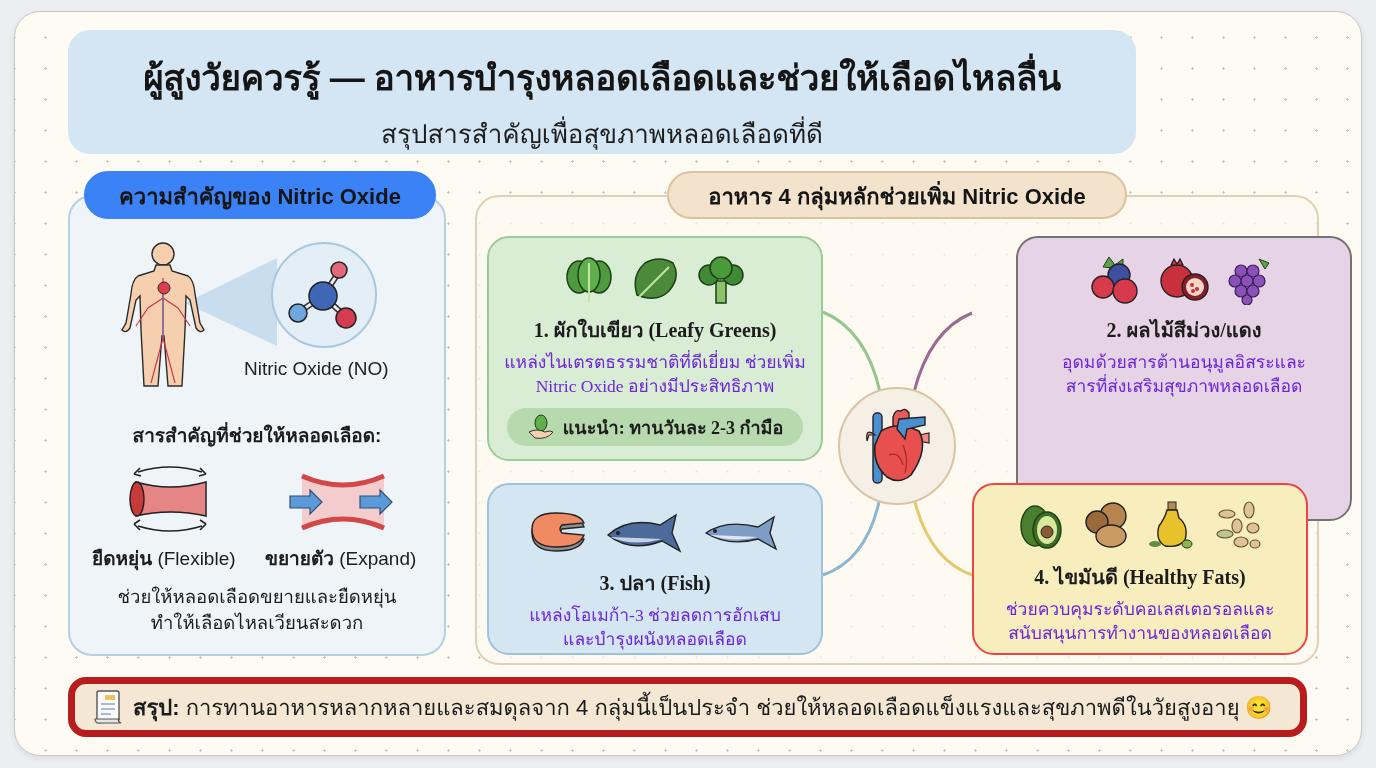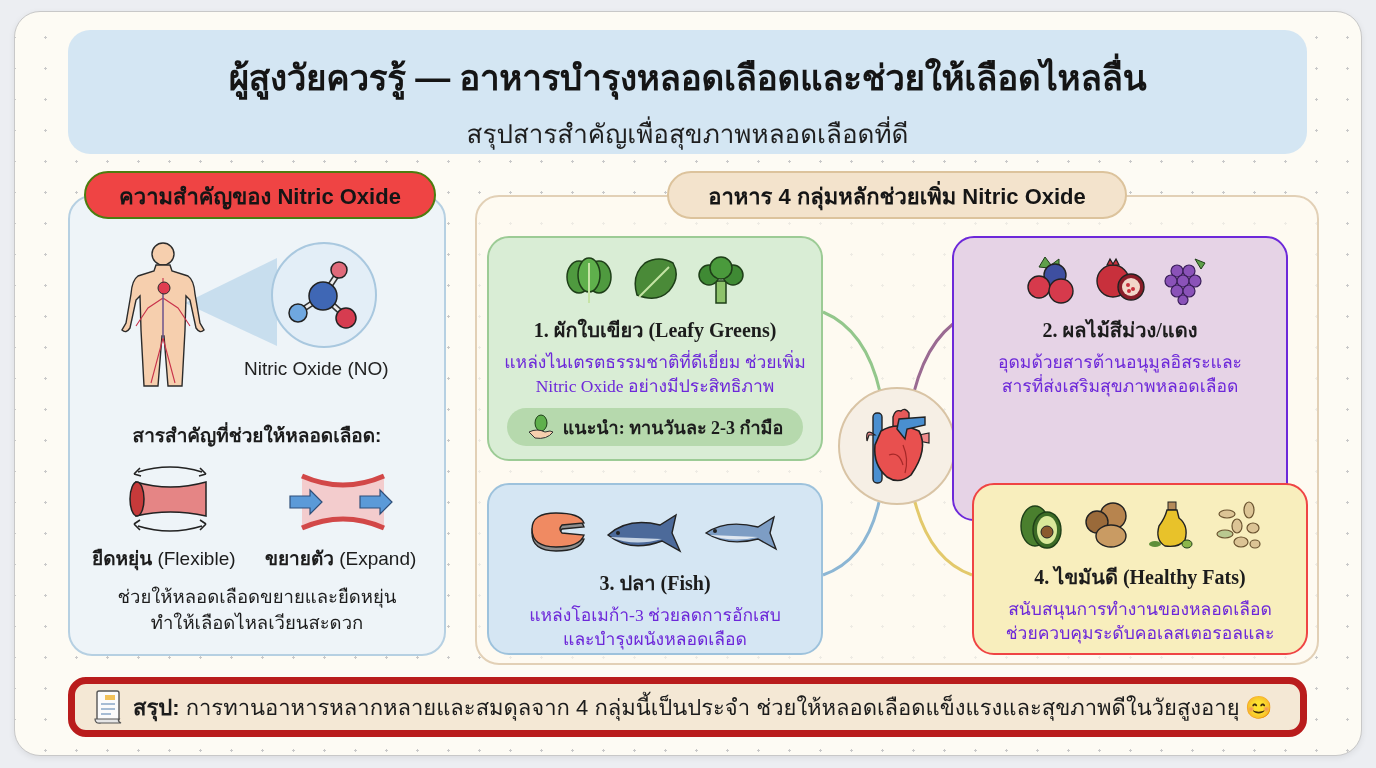--- a/index.html
+++ b/index.html
@@ -15,21 +15,21 @@
     background-color: #fdfbf4;
     background-image: radial-gradient(circle, #c9c9c9 1px, transparent 1.3px);
     background-size: 31px 31px;
     background-position: 15px 10px;
     border: 1.5px solid #c8c8c8;
     border-radius: 26px;
     box-shadow: 0 2px 6px rgba(0,0,0,0.08);
   }
   
   .header {
-    position: absolute; left: 68px; top: 30px; width: 1239px; height: 124px;
+    position: absolute; left: 68px; top: 30px; width: 1068px; height: 124px;
     background: #d4e6f3; border-radius: 22px;
     text-align: center;
   }
   .header .title {
     font-family: "Liberation Sans", sans-serif; font-weight: 700;
     font-size: 35px; color: #151515; margin-top: 20px; letter-spacing: -0.3px;
   }
   .header .subtitle {
     font-family: "Liberation Sans", sans-serif;
     font-size: 26px; color: #1e1e1e; margin-top: 8px;
@@ -39,21 +39,21 @@
     position: absolute; left: 68px; top: 195px; width: 378px; height: 461px;
     background: #eef4f8; border: 2px solid #b6d0e2; border-radius: 24px;
   }
   .pill-title {
     position: absolute; padding: 0 16px; height: 48px; line-height: 48px;
     font-weight: 700; font-size: 22px; border-radius: 24px;
     font-family: "Liberation Sans", sans-serif; color: #151515; white-space: nowrap;
   }
   .left-pill {
     left: 84px; top: 171px; width: 352px; text-align: center;
-    background: #ef4444; border: 2px solid #4d7c0f;
+    background: #3b82f6; border: 2px solid #3b82f6;
   }
   .body-fig { position: absolute; left: 118px; top: 238px; }
   .molecule-circle {
     position: absolute; left: 271px; top: 242px; width: 106px; height: 106px;
     border-radius: 50%; background: #e3eef7; border: 2px solid #a9c8df;
   }
   .beam { position: absolute; left: 185px; top: 258px; }
   .no-label { position: absolute; left: 244px; top: 358px; font-size: 19px; color: #222; font-family: "Liberation Sans", sans-serif; }
   .left-sub {
     position: absolute; left: 68px; top: 420px; width: 378px; text-align: center;
@@ -85,21 +85,21 @@
   .card .icons { display: flex; justify-content: center; gap: 14px; margin-top: 16px; height: 52px; align-items: center; }
   .card .ctitle { font-weight: 700; font-size: 20px; margin-top: 8px; }
   .card .cdesc { font-size: 17.5px; line-height: 24px; margin-top: 4px; color: #6d28d9; }
   .card .rec {
     margin: 10px auto 0; height: 38px; border-radius: 19px;
     display: flex; align-items: center; justify-content: center; gap: 8px;
     font-weight: 700; font-size: 18px;
   }
   .card-green { left: 487px; top: 236px; width: 336px; height: 225px; background: #d9edd5; border: 2px solid #9ccb95; }
   .card-green .rec { width: 296px; background: #b6d9ad; }
-  .card-purple { left: 952px; top: 236px; width: 336px; height: 285px; background: #e6d3e6; border: 2px solid #6d28d9; }
+  .card-purple { left: 1016px; top: 236px; width: 336px; height: 285px; background: #e6d3e6; border: 2px solid #737373; }
   .card-purple .rec { width: 276px; background: #d2b3cf; }
   .card-blue { left: 487px; top: 483px; width: 336px; height: 172px; background: #d5e6f3; border: 2px solid #9dc2dc; }
   .card-yellow { left: 972px; top: 483px; width: 336px; height: 172px; background: #f8eebd; border: 2px solid #ef4444; }
   .connectors { position: absolute; left: 0; top: 0; }
   .heart-circle {
     position: absolute; left: 838px; top: 387px; width: 118px; height: 118px;
     border-radius: 50%; background: #f6efe5; border: 2px solid #d9c4a5;
     display: flex; align-items: center; justify-content: center;
   }
   
@@ -326,22 +326,22 @@
         <ellipse cx="22" cy="26" rx="5" ry="7"></ellipse>
           <ellipse cx="38" cy="28" rx="6" ry="5"></ellipse>
         <ellipse cx="10" cy="34" rx="8" ry="4" fill="#b9c890"></ellipse>
           <ellipse cx="26" cy="42" rx="7" ry="5"></ellipse>
         <ellipse cx="40" cy="44" rx="5" ry="4"></ellipse>
       </g>
     </svg>
   </div>
   <div class="ctitle" style="margin-top:10px;">4. ไขมันดี (Healthy Fats)</div>
   <div class="cdesc">
+    <div>ช่วยควบคุมระดับคอเลสเตอรอลและ</div>
     <div>สนับสนุนการทำงานของหลอดเลือด</div>
-    <div>ช่วยควบคุมระดับคอเลสเตอรอลและ</div>
   </div>
 </div>
 
 <div class="summary">
   <svg width="30" height="36" viewBox="0 0 30 36">
     <rect x="4" y="2" width="22" height="30" rx="2" fill="#fbfbfb" stroke="#555" stroke-width="1.4"></rect>
     <rect x="12" y="6" width="10" height="5" fill="#f2c25a"></rect>
     <line x1="8" y1="15" x2="22" y2="15" stroke="#8aa7c7" stroke-width="1.5"></line>
     <line x1="8" y1="20" x2="22" y2="20" stroke="#8aa7c7" stroke-width="1.5"></line>
     <line x1="8" y1="25" x2="18" y2="25" stroke="#8aa7c7" stroke-width="1.5"></line>

